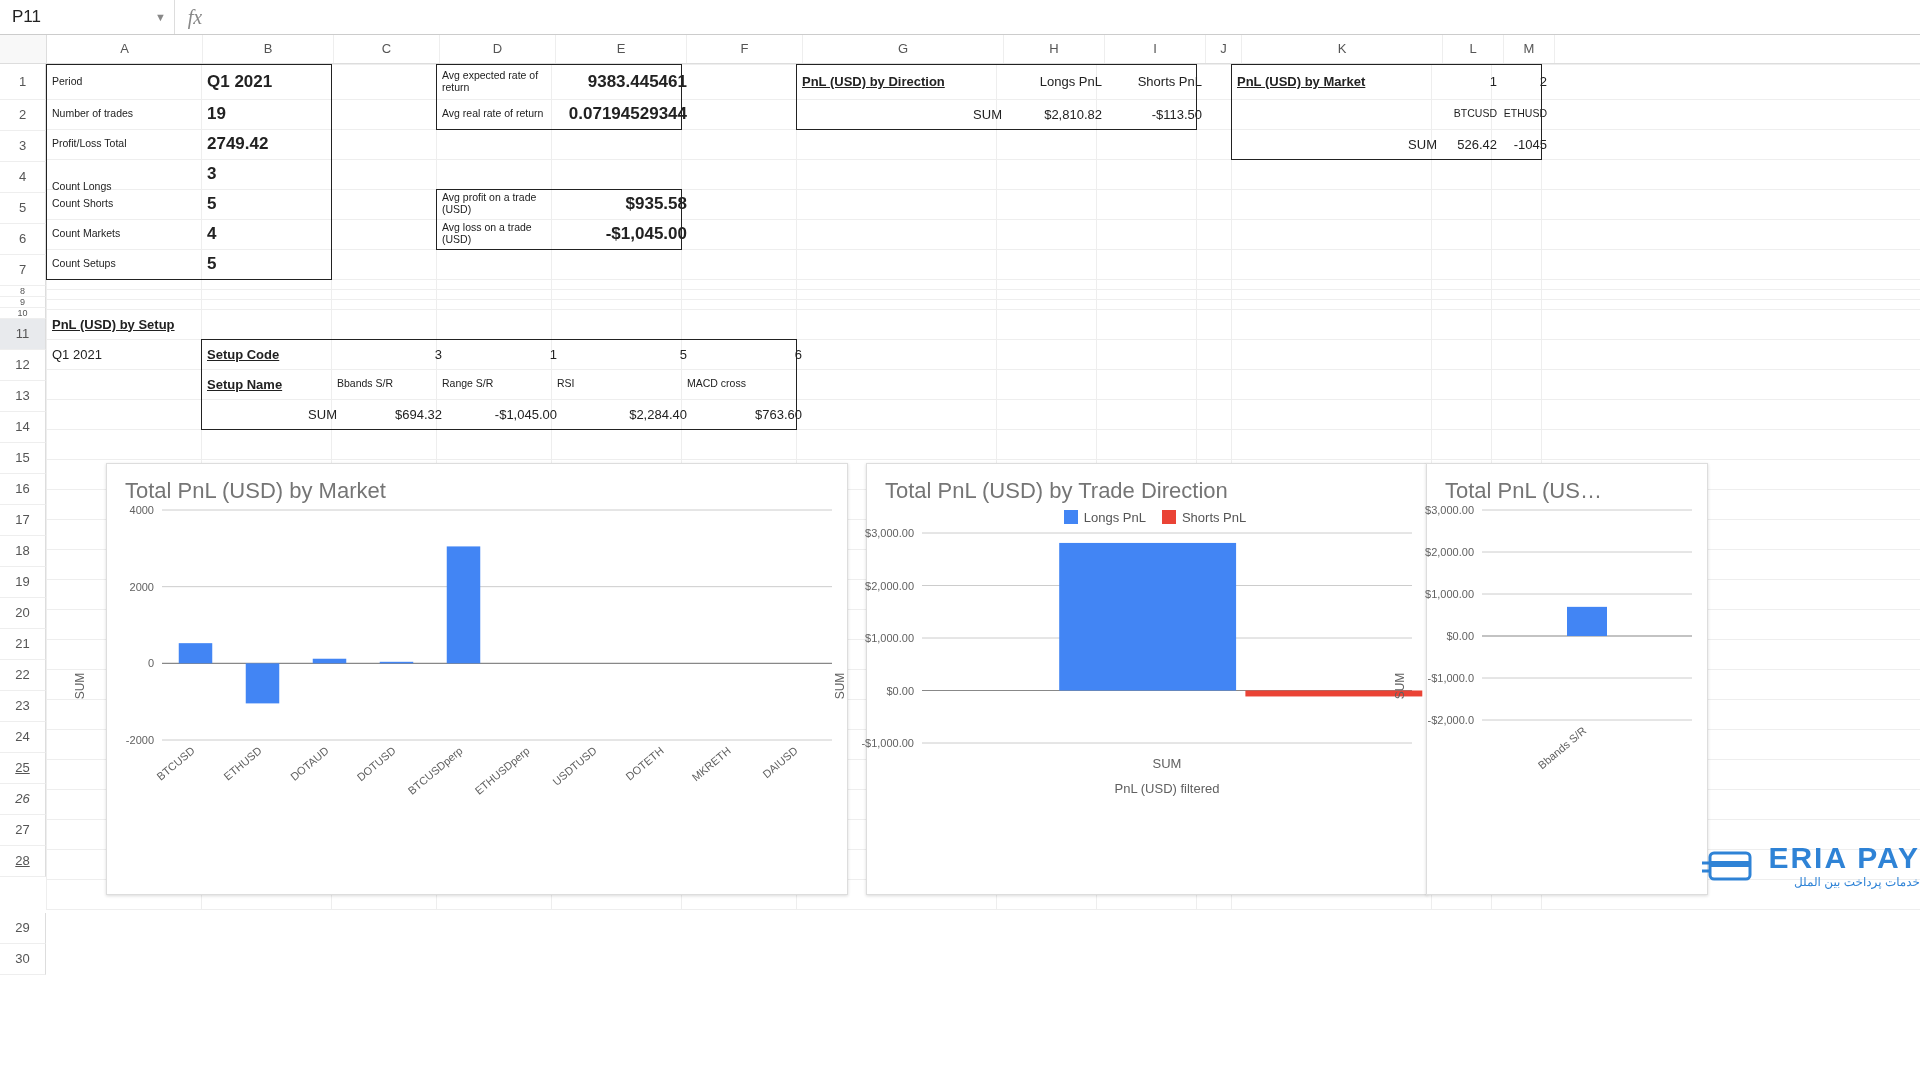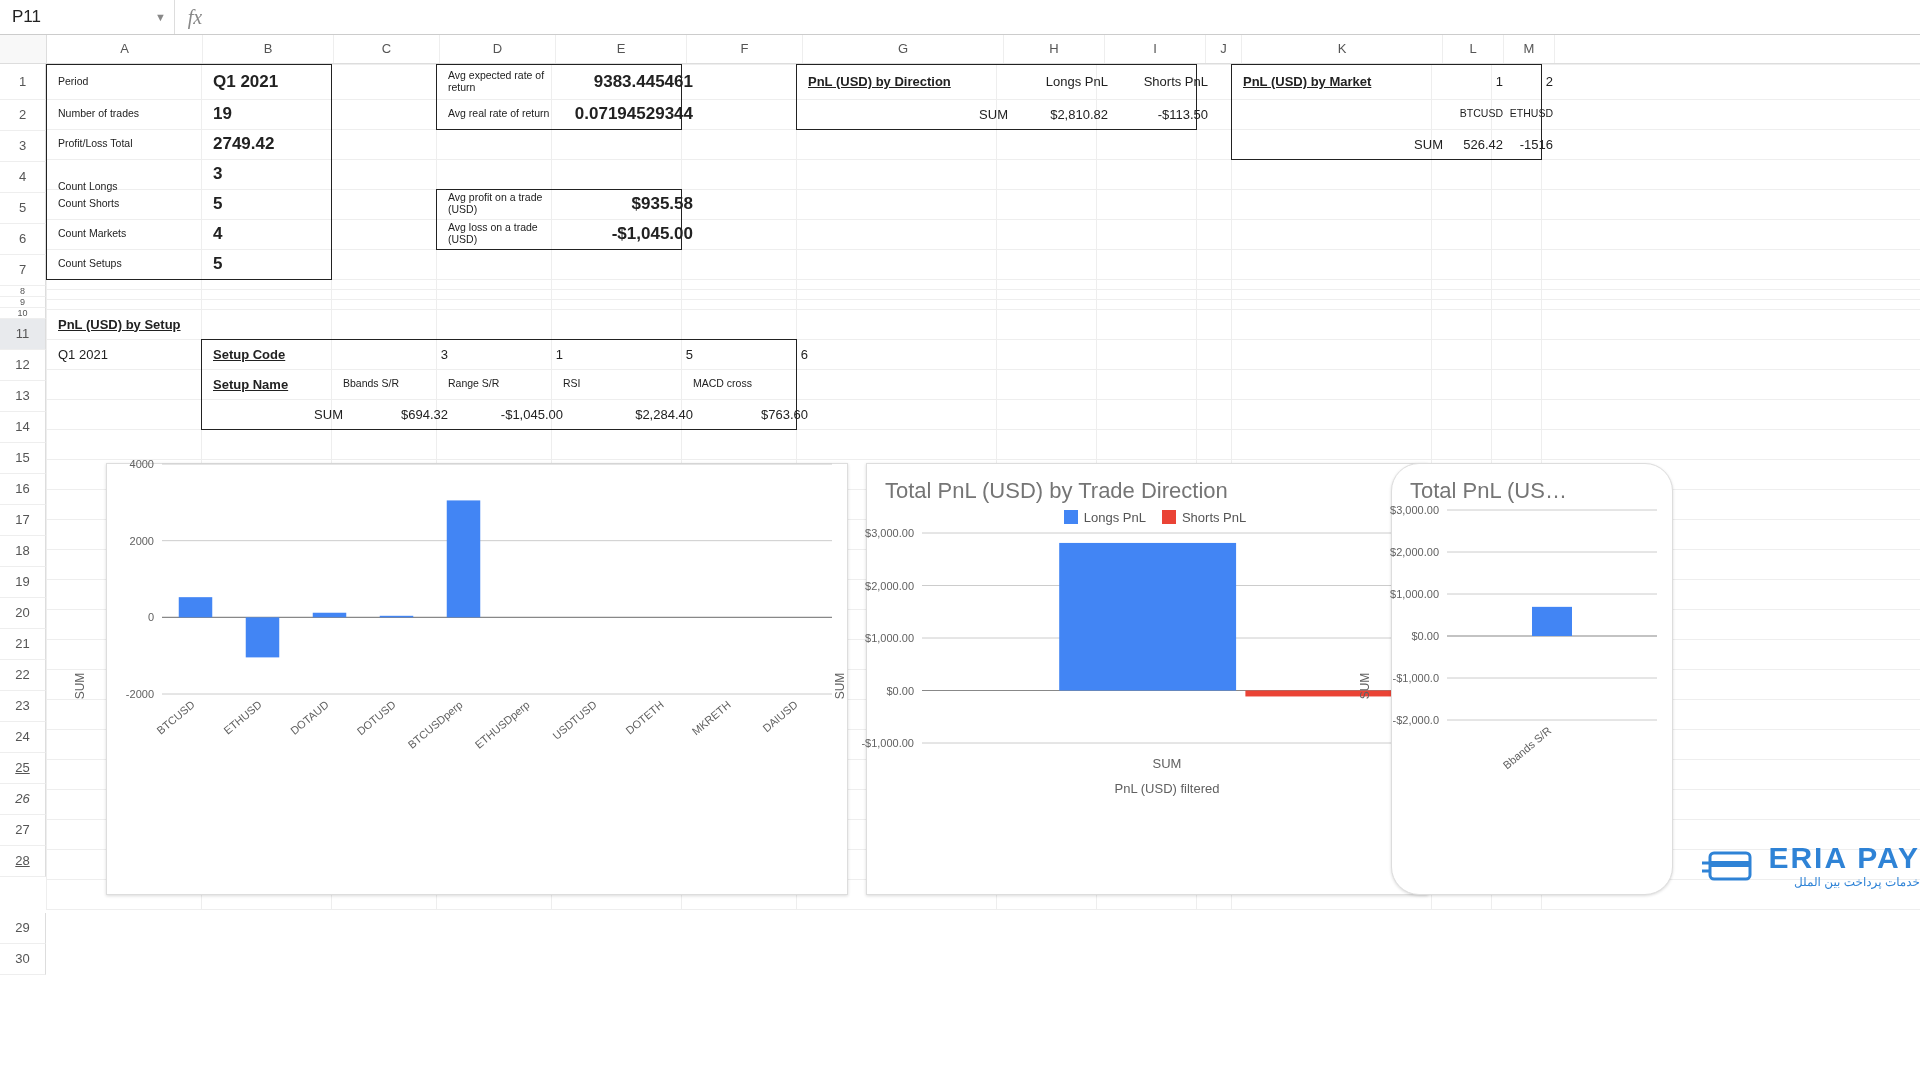--- a/index.html
+++ b/index.html
@@ -13,21 +13,21 @@
 .colhdr .sel{width:46px;border-right:1px solid #ddd;background:#f8f8f8;}
 .colhdr .c{border-right:1px solid #eee;text-align:center;line-height:28px;color:#555;font-size:13px;}
 .body{display:flex;}
 .rowhdr{width:46px;}
 .rowhdr .r{border-bottom:1px solid #eee;border-right:1px solid #ddd;text-align:center;color:#555;font-size:13px;background:#fff;}
 .rowhdr .r.sel{background:#e8eaed;}
 .rowhdr .r.tiny{height:10px;line-height:10px;font-size:9px;}
 .grid{position:relative;flex:1;}
 .gridlines .hl{position:absolute;left:0;right:0;border-top:1px solid #eee;}
 .gridlines .vl{position:absolute;top:0;bottom:0;border-left:1px solid #eee;}
-.cell{position:absolute;display:flex;align-items:center;padding:0 12px;overflow:hidden;white-space:nowrap;}
+.cell{position:absolute;display:flex;align-items:center;padding:0 6px;overflow:hidden;white-space:nowrap;}
 .cell.rt{justify-content:flex-end;}
 .cell.sm{font-size:10.5px;line-height:1.1;white-space:normal;}
 .cell.b{font-weight:bold;text-decoration:underline;}
 .cell.bb{font-size:17px;font-weight:bold;}
 .box{position:absolute;border:1.5px solid #222;pointer-events:none;}
 .chart{position:absolute;background:#fff;border:1px solid #ddd;box-shadow:0 1px 3px rgba(0,0,0,.15);}
 .chart .title{margin:14px 18px 6px;font-size:22px;color:#757575;}
 .chart .axis-label{font-size:11px;fill:#616161;}
 .chart .bar{fill:#4285f4;}
 .chart .bar.red{fill:#ea4335;}
@@ -184,21 +184,21 @@
           <div class="cell rt" style="left: 750px; top: 35px; width: 200px; height: 30px;">SUM</div>
           <div class="cell rt" style="left: 950px; top: 35px; width: 100px; height: 30px;">$2,810.82</div>
           <div class="cell rt" style="left: 1050px; top: 35px; width: 100px; height: 30px;">-$113.50</div>
           <div class="cell b" style="left: 1185px; top: 0px; width: 200px; height: 35px;">PnL (USD) by Market</div>
           <div class="cell rt" style="left: 1385px; top: 0px; width: 60px; height: 35px;">1</div>
           <div class="cell rt" style="left: 1445px; top: 0px; width: 50px; height: 35px;">2</div>
           <div class="cell sm rt" style="left: 1385px; top: 35px; width: 60px; height: 30px;">BTCUSD</div>
           <div class="cell sm rt" style="left: 1445px; top: 35px; width: 50px; height: 30px;">ETHUSD</div>
           <div class="cell rt" style="left: 1185px; top: 65px; width: 200px; height: 30px;">SUM</div>
           <div class="cell rt" style="left: 1385px; top: 65px; width: 60px; height: 30px;">526.42</div>
-          <div class="cell rt" style="left: 1445px; top: 65px; width: 50px; height: 30px;">-1516</div>
+          <div class="cell rt" style="left: 1445px; top: 65px; width: 50px; height: 30px;">-1045</div>
           <div class="cell b" style="left: 0px; top: 245px; width: 285px; height: 30px;">PnL (USD) by Setup</div>
           <div class="cell " style="left: 0px; top: 275px; width: 155px; height: 30px;">Q1 2021</div>
           <div class="cell b" style="left: 155px; top: 275px; width: 130px; height: 30px;">Setup Code</div>
           <div class="cell rt" style="left: 285px; top: 275px; width: 105px; height: 30px;">3</div>
           <div class="cell rt" style="left: 390px; top: 275px; width: 115px; height: 30px;">1</div>
           <div class="cell rt" style="left: 505px; top: 275px; width: 130px; height: 30px;">5</div>
           <div class="cell rt" style="left: 635px; top: 275px; width: 115px; height: 30px;">6</div>
           <div class="cell b" style="left: 155px; top: 305px; width: 130px; height: 30px;">Setup Name</div>
           <div class="cell sm" style="left: 285px; top: 305px; width: 105px; height: 30px;">Bbands S/R</div>
           <div class="cell sm" style="left: 390px; top: 305px; width: 115px; height: 30px;">Range S/R</div>
@@ -212,21 +212,21 @@
         </div>
       <div id="boxes">
           <div class="box" style="left: 0px; top: 0px; width: 284px; height: 214px;"></div>
           <div class="box" style="left: 390px; top: 0px; width: 244px; height: 64px;"></div>
           <div class="box" style="left: 390px; top: 125px; width: 244px; height: 59px;"></div>
           <div class="box" style="left: 750px; top: 0px; width: 399px; height: 64px;"></div>
           <div class="box" style="left: 1185px; top: 0px; width: 309px; height: 94px;"></div>
           <div class="box" style="left: 155px; top: 275px; width: 594px; height: 89px;"></div>
         </div>
       <div id="charts">
-          <div class="chart" style="left: 60px; top: 399px; width: 740px; height: 430px;"><svg width="670" height="300" style="margin-left: 55px; overflow: visible;">
+          <div class="chart" style="left: 60px; top: 399px; width: 740px; height: 430px;"><div class="title">Total PnL (USD) by Market</div><svg width="670" height="300" style="margin-left: 55px; overflow: visible;">
               <line x1="0" x2="670" y1="230" y2="230" class="tick"></line>
               <text x="-8" y="234" text-anchor="end" class="axis-label">-2000</text>
               <line x1="0" x2="670" y1="153.33333333333334" y2="153.33333333333334" class="zero"></line>
               <text x="-8" y="157.33333333333334" text-anchor="end" class="axis-label">0</text>
               <line x1="0" x2="670" y1="76.66666666666669" y2="76.66666666666669" class="tick"></line>
               <text x="-8" y="80.66666666666669" text-anchor="end" class="axis-label">2000</text>
               <line x1="0" x2="670" y1="0" y2="0" class="tick"></line>
               <text x="-8" y="4" text-anchor="end" class="axis-label">4000</text>
               <rect x="16.75" width="33.5" y="133.17000000000002" height="20.163333333333327" class="bar"></rect>
               <text x="33.5" y="242" transform="rotate(-40 33.5 242)" text-anchor="end" class="axis-label">BTCUSD</text>
@@ -258,21 +258,21 @@
               <text x="-8" y="109" text-anchor="end" class="axis-label">$1,000.00</text>
               <line x1="0" x2="490" y1="52.5" y2="52.5" class="tick"></line>
               <text x="-8" y="56.5" text-anchor="end" class="axis-label">$2,000.00</text>
               <line x1="0" x2="490" y1="0" y2="0" class="tick"></line>
               <text x="-8" y="4" text-anchor="end" class="axis-label">$3,000.00</text>
               <rect x="137.20000000000002" width="176.89" y="9.93195" height="147.56805" class="bar"></rect>
               <rect x="323.4" width="176.89" y="157.5" height="5.958750000000009" class="bar red"></rect>
               <text x="245" y="235" text-anchor="middle" class="axis-label" style="font-size: 13px;">SUM</text>
               <text x="245" y="260" text-anchor="middle" class="axis-label" style="font-size: 13px;">PnL (USD) filtered</text>
             </svg><div class="ysum">SUM</div></div>
-          <div class="chart" style="left: 1345px; top: 399px; width: 280px; height: 430px; border-radius: 28px;"><div class="title">Total PnL (US…</div><svg width="210" height="250" style="margin-left: 55px; overflow: visible;">
+          <div class="chart" style="left: 1380px; top: 399px; width: 280px; height: 430px;"><div class="title">Total PnL (US…</div><svg width="210" height="250" style="margin-left: 55px; overflow: visible;">
               <line x1="0" x2="210" y1="210" y2="210" class="tick"></line>
               <text x="-8" y="214" text-anchor="end" class="axis-label">-$2,000.0</text>
               <line x1="0" x2="210" y1="168" y2="168" class="tick"></line>
               <text x="-8" y="172" text-anchor="end" class="axis-label">-$1,000.0</text>
               <line x1="0" x2="210" y1="126" y2="126" class="zero"></line>
               <text x="-8" y="130" text-anchor="end" class="axis-label">$0.00</text>
               <line x1="0" x2="210" y1="84" y2="84" class="tick"></line>
               <text x="-8" y="88" text-anchor="end" class="axis-label">$1,000.00</text>
               <line x1="0" x2="210" y1="42" y2="42" class="tick"></line>
               <text x="-8" y="46" text-anchor="end" class="axis-label">$2,000.00</text>

